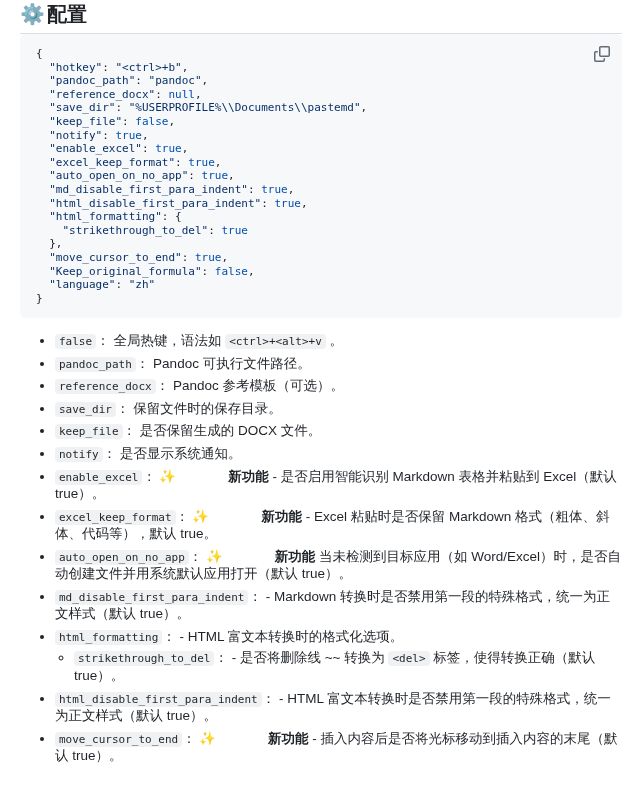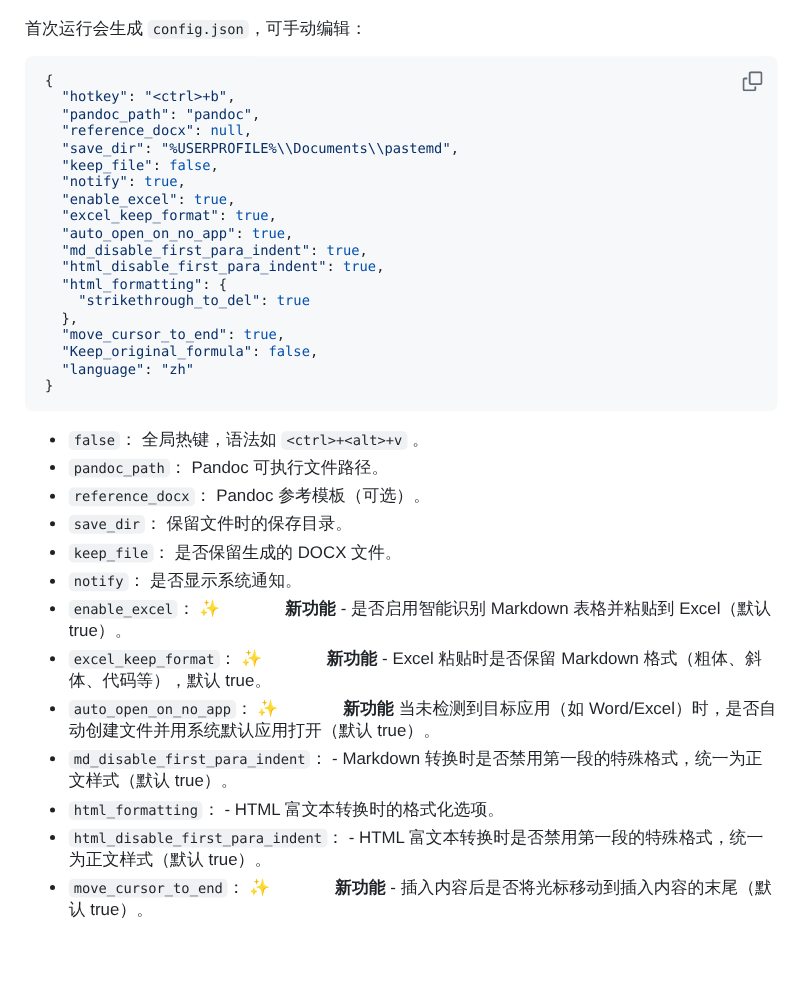--- a/index.html
+++ b/index.html
@@ -92,24 +92,24 @@
     padding-left: 19px;
   }
   ul.sub > li { line-height: 1.3; }
   .fields strong, .footer strong { font-weight: 700; margin-left: 48px; }
 </style>
 </head>
 <body>
 
 <div class="page">
 
+  <h2 class="section-heading">
+    <span class="emoji">⚙️</span><span>配置</span>
+  </h2>
 
-  <p class="body-text">
-    <span>首次运行会生成 </span><code class="chip">config.json</code><span>，可手动编辑：</span>
-  </p>
 
   <div class="code-wrap">
     <button class="copy-btn" title="Copy">
       <span style="display:flex">
         <svg width="16" height="16" viewBox="0 0 16 16" fill="currentColor" aria-hidden="true">
           <path d="M0 6.75C0 5.784.784 5 1.75 5h1.5a.75.75 0 0 1 0 1.5h-1.5a.25.25 0 0 0-.25.25v7.5c0 .138.112.25.25.25h7.5a.25.25 0 0 0 .25-.25v-1.5a.75.75 0 0 1 1.5 0v1.5A1.75 1.75 0 0 1 9.25 16h-7.5A1.75 1.75 0 0 1 0 14.25Z"></path>
           <path d="M5 1.75C5 .784 5.784 0 6.75 0h7.5C15.216 0 16 .784 16 1.75v7.5A1.75 1.75 0 0 1 14.25 11h-7.5A1.75 1.75 0 0 1 5 9.25Zm1.75-.25a.25.25 0 0 0-.25.25v7.5c0 .138.112.25.25.25h7.5a.25.25 0 0 0 .25-.25v-7.5a.25.25 0 0 0-.25-.25Z"></path>
         </svg>
       </span>
     </button>
@@ -139,18 +139,20 @@
       <li><code class="chip">false</code>： 全局热键，语法如 <code class="chip">&lt;ctrl&gt;+&lt;alt&gt;+v</code> 。</li>
       <li><code class="chip">pandoc_path</code>： Pandoc 可执行文件路径。</li>
       <li><code class="chip">reference_docx</code>： Pandoc 参考模板（可选）。</li>
       <li><code class="chip">save_dir</code>： 保留文件时的保存目录。</li>
       <li><code class="chip">keep_file</code>： 是否保留生成的 DOCX 文件。</li>
       <li><code class="chip">notify</code>： 是否显示系统通知。</li>
       <li><code class="chip">enable_excel</code>： ✨ <strong>新功能</strong> - 是否启用智能识别 Markdown 表格并粘贴到 Excel（默认 true）。</li>
       <li><code class="chip">excel_keep_format</code>： ✨ <strong>新功能</strong> - Excel 粘贴时是否保留 Markdown 格式（粗体、斜体、代码等），默认 true。</li>
       <li><code class="chip">auto_open_on_no_app</code>： ✨ <strong>新功能</strong> 当未检测到目标应用（如 Word/Excel）时，是否自动创建文件并用系统默认应用打开（默认 true）。</li>
       <li><code class="chip">md_disable_first_para_indent</code>： - Markdown 转换时是否禁用第一段的特殊格式，统一为正文样式（默认 true）。</li>
-      <li><code class="chip">html_formatting</code>： - HTML 富文本转换时的格式化选项。</li>
+      <li><code class="chip">html_formatting</code>： - HTML 富文本转换时的格式化选项。<ul class="sub">
+          <li><code class="chip">strikethrough_to_del</code>： - 是否将删除线 ~~ 转换为 <code class="chip">&lt;del&gt;</code> 标签，使得转换正确（默认 true）。</li>
+        </ul></li>
       <li><code class="chip">html_disable_first_para_indent</code>： - HTML 富文本转换时是否禁用第一段的特殊格式，统一为正文样式（默认 true）。</li>
       <li><code class="chip">move_cursor_to_end</code>： ✨ <strong>新功能</strong> - 插入内容后是否将光标移动到插入内容的末尾（默认 true）。</li>
     </ul>
 
 </div>
 
 </body></html>

